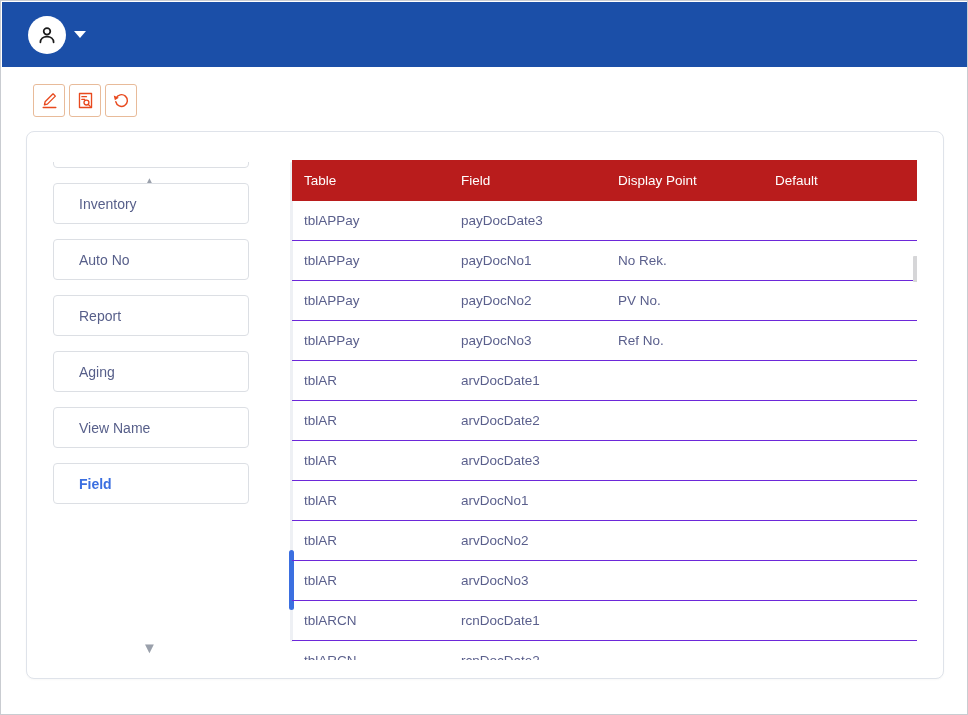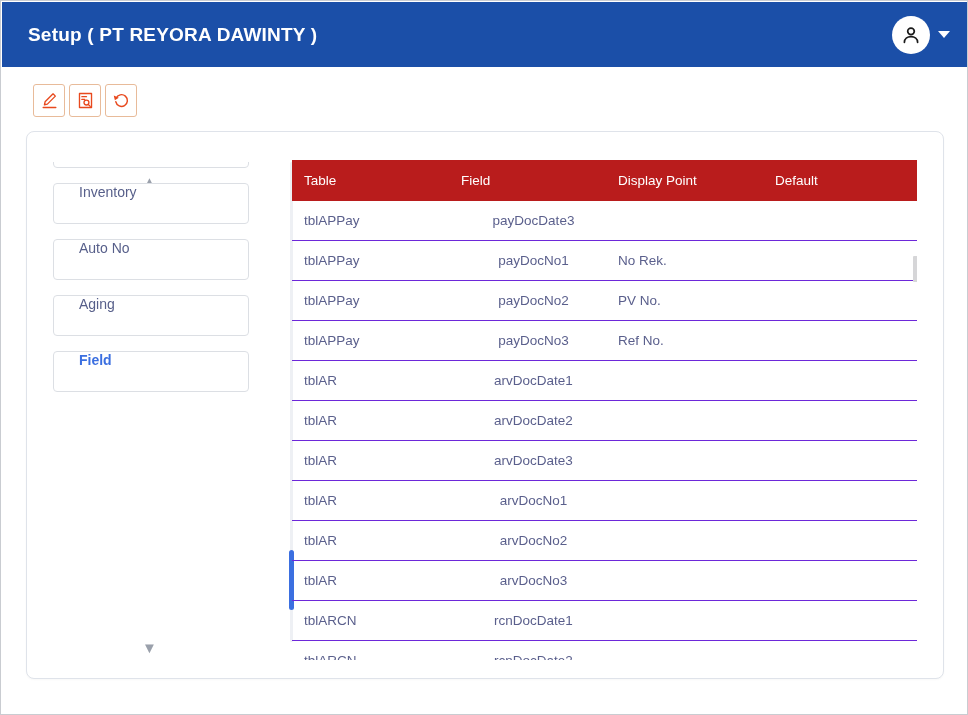--- a/index.html
+++ b/index.html
@@ -138,21 +138,21 @@
     overflow: hidden;
   }
   .side-item {
     box-sizing: border-box;
     width: 196px;
     height: 41px;
     border: 1px solid #dcdfe4;
     border-radius: 4px;
     margin-bottom: 15px;
     display: flex;
-    align-items: flex-start;
+    align-items: center;
     padding-left: 25px;
     font-size: 14px;
     color: #575f8a;
     background: #ffffff;
     cursor: pointer;
   }
   .side-item.active {
     color: #3b6fe0;
     font-weight: bold;
   }
@@ -202,42 +202,41 @@
   table.data-table tbody td {
     font-size: 13.5px;
     color: #5a5f8c;
     padding: 12px 0 12px 12px;
     border-bottom: 1px solid #6d28d9;
     box-sizing: border-box;
     white-space: nowrap;
     overflow: hidden;
   }
   .col-table { width: 157px; }
-  .col-field { width: 157px; text-align: center; }
+  .col-field { width: 157px; }
   .col-display { width: 157px; }
   .col-default { width: 154px; }
 
   .table-scroll-thumb {
     position: absolute;
     left: 621px;
     top: 96px;
     width: 6px;
     height: 26px;
     background: #d6d6d8;
     border-radius: 1px;
     cursor: pointer;
   }
 </style>
 </head>
 <body>
 
 <div class="app-frame">
 
   <div class="topbar">
-    <div class="topbar-title">Setup ( PT REYORA DAWINTY )</div>
     <div class="topbar-user">
       <div class="avatar">
         <svg width="22" height="22" viewBox="0 0 24 24" fill="none" stroke="#1a1a1a" stroke-width="1.9" stroke-linecap="round" stroke-linejoin="round">
           <circle cx="12" cy="8" r="3.6"></circle>
           <path d="M4.8 20c0-3.8 3.2-6.2 7.2-6.2s7.2 2.4 7.2 6.2"></path>
         </svg>
       </div>
       <div class="caret-down"></div>
     </div>
   </div>
@@ -276,21 +275,27 @@
           <div class="side-item" style="margin-top:-35px;">
             <span></span>
           </div>
           <div class="side-item">
             <span>Inventory</span>
           </div>
           <div class="side-item">
             <span>Auto No</span>
           </div>
           <div class="side-item">
+            <span>Report</span>
+          </div>
+          <div class="side-item">
             <span>Aging</span>
+          </div>
+          <div class="side-item">
+            <span>View Name</span>
           </div>
           <div class="side-item active">
             <span>Field</span>
           </div>
         </div>
 
         <div class="side-scroll-track"></div>
         <div class="side-scroll-thumb"></div>
         <div class="chev chev-down">▼</div>
       </div>

